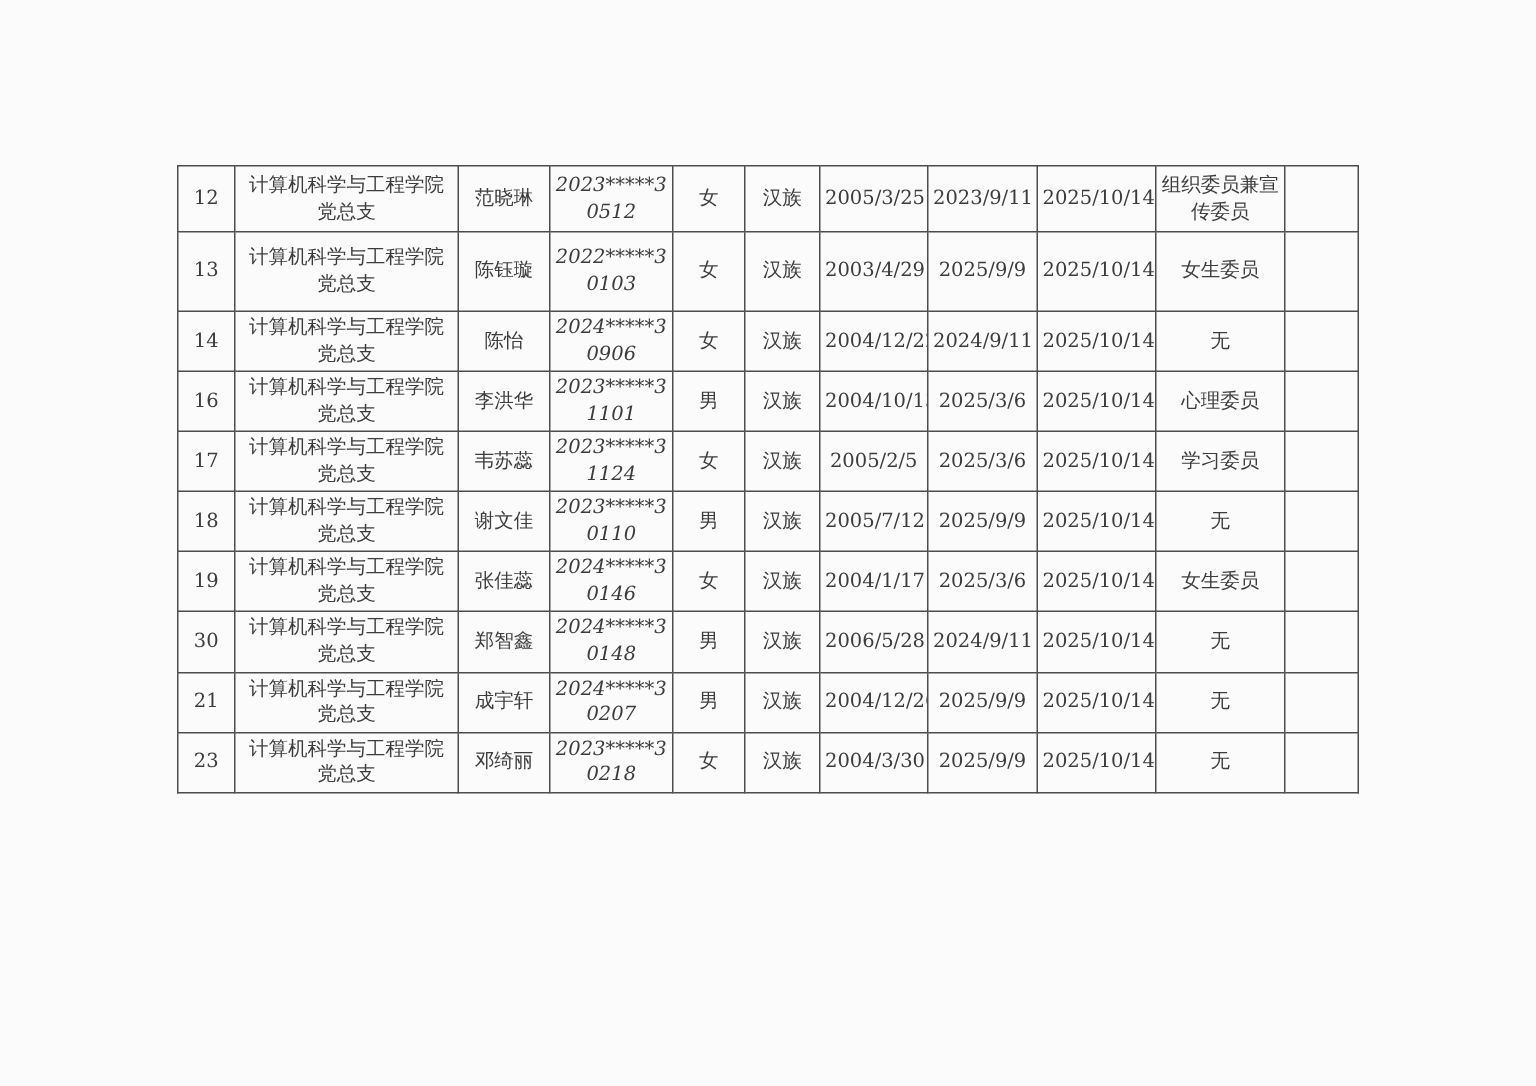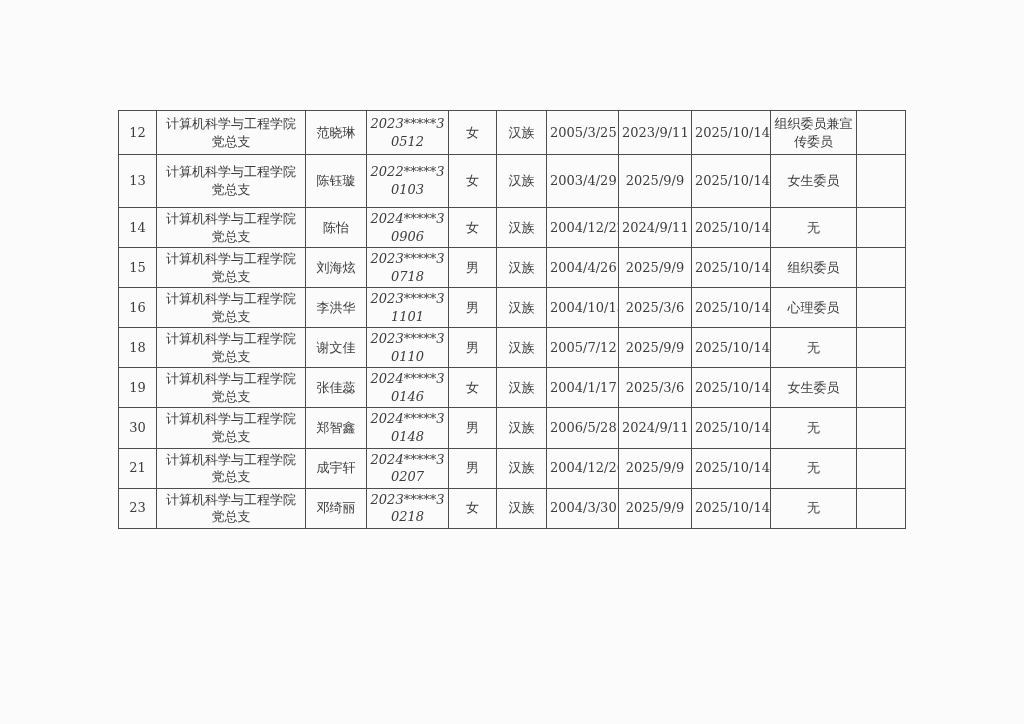--- a/index.html
+++ b/index.html
@@ -117,43 +117,43 @@
           <td class="cell-id">2024*****30906</td>
           <td class="cell-gender">女</td>
           <td class="cell-ethnic">汉族</td>
           <td class="cell-birth">2004/12/22</td>
           <td class="cell-date-a">2024/9/11</td>
           <td class="cell-date-b">2025/10/14</td>
           <td class="cell-position">无</td>
           <td class="cell-notes"></td>
         </tr>
         <tr>
-          <td class="cell-no">15</td>
-          <td class="cell-org">计算机科学与工程学院党总支</td>
-          <td class="cell-name">刘海炫</td>
-          <td class="cell-id">2023*****30718</td>
-          <td class="cell-gender">男</td>
-          <td class="cell-ethnic">汉族</td>
-          <td class="cell-birth">2004/4/26</td>
-          <td class="cell-date-a">2025/9/9</td>
-          <td class="cell-date-b">2025/10/14</td>
-          <td class="cell-position">组织委员</td>
-          <td class="cell-notes"></td>
-        </tr>
-        <tr>
           <td class="cell-no">16</td>
           <td class="cell-org">计算机科学与工程学院党总支</td>
           <td class="cell-name">李洪华</td>
           <td class="cell-id">2023*****31101</td>
           <td class="cell-gender">男</td>
           <td class="cell-ethnic">汉族</td>
           <td class="cell-birth">2004/10/13</td>
           <td class="cell-date-a">2025/3/6</td>
           <td class="cell-date-b">2025/10/14</td>
           <td class="cell-position">心理委员</td>
+          <td class="cell-notes"></td>
+        </tr>
+        <tr>
+          <td class="cell-no">17</td>
+          <td class="cell-org">计算机科学与工程学院党总支</td>
+          <td class="cell-name">韦苏蕊</td>
+          <td class="cell-id">2023*****31124</td>
+          <td class="cell-gender">女</td>
+          <td class="cell-ethnic">汉族</td>
+          <td class="cell-birth">2005/2/5</td>
+          <td class="cell-date-a">2025/3/6</td>
+          <td class="cell-date-b">2025/10/14</td>
+          <td class="cell-position">学习委员</td>
           <td class="cell-notes"></td>
         </tr>
         <tr>
           <td class="cell-no">18</td>
           <td class="cell-org">计算机科学与工程学院党总支</td>
           <td class="cell-name">谢文佳</td>
           <td class="cell-id">2023*****30110</td>
           <td class="cell-gender">男</td>
           <td class="cell-ethnic">汉族</td>
           <td class="cell-birth">2005/7/12</td>

